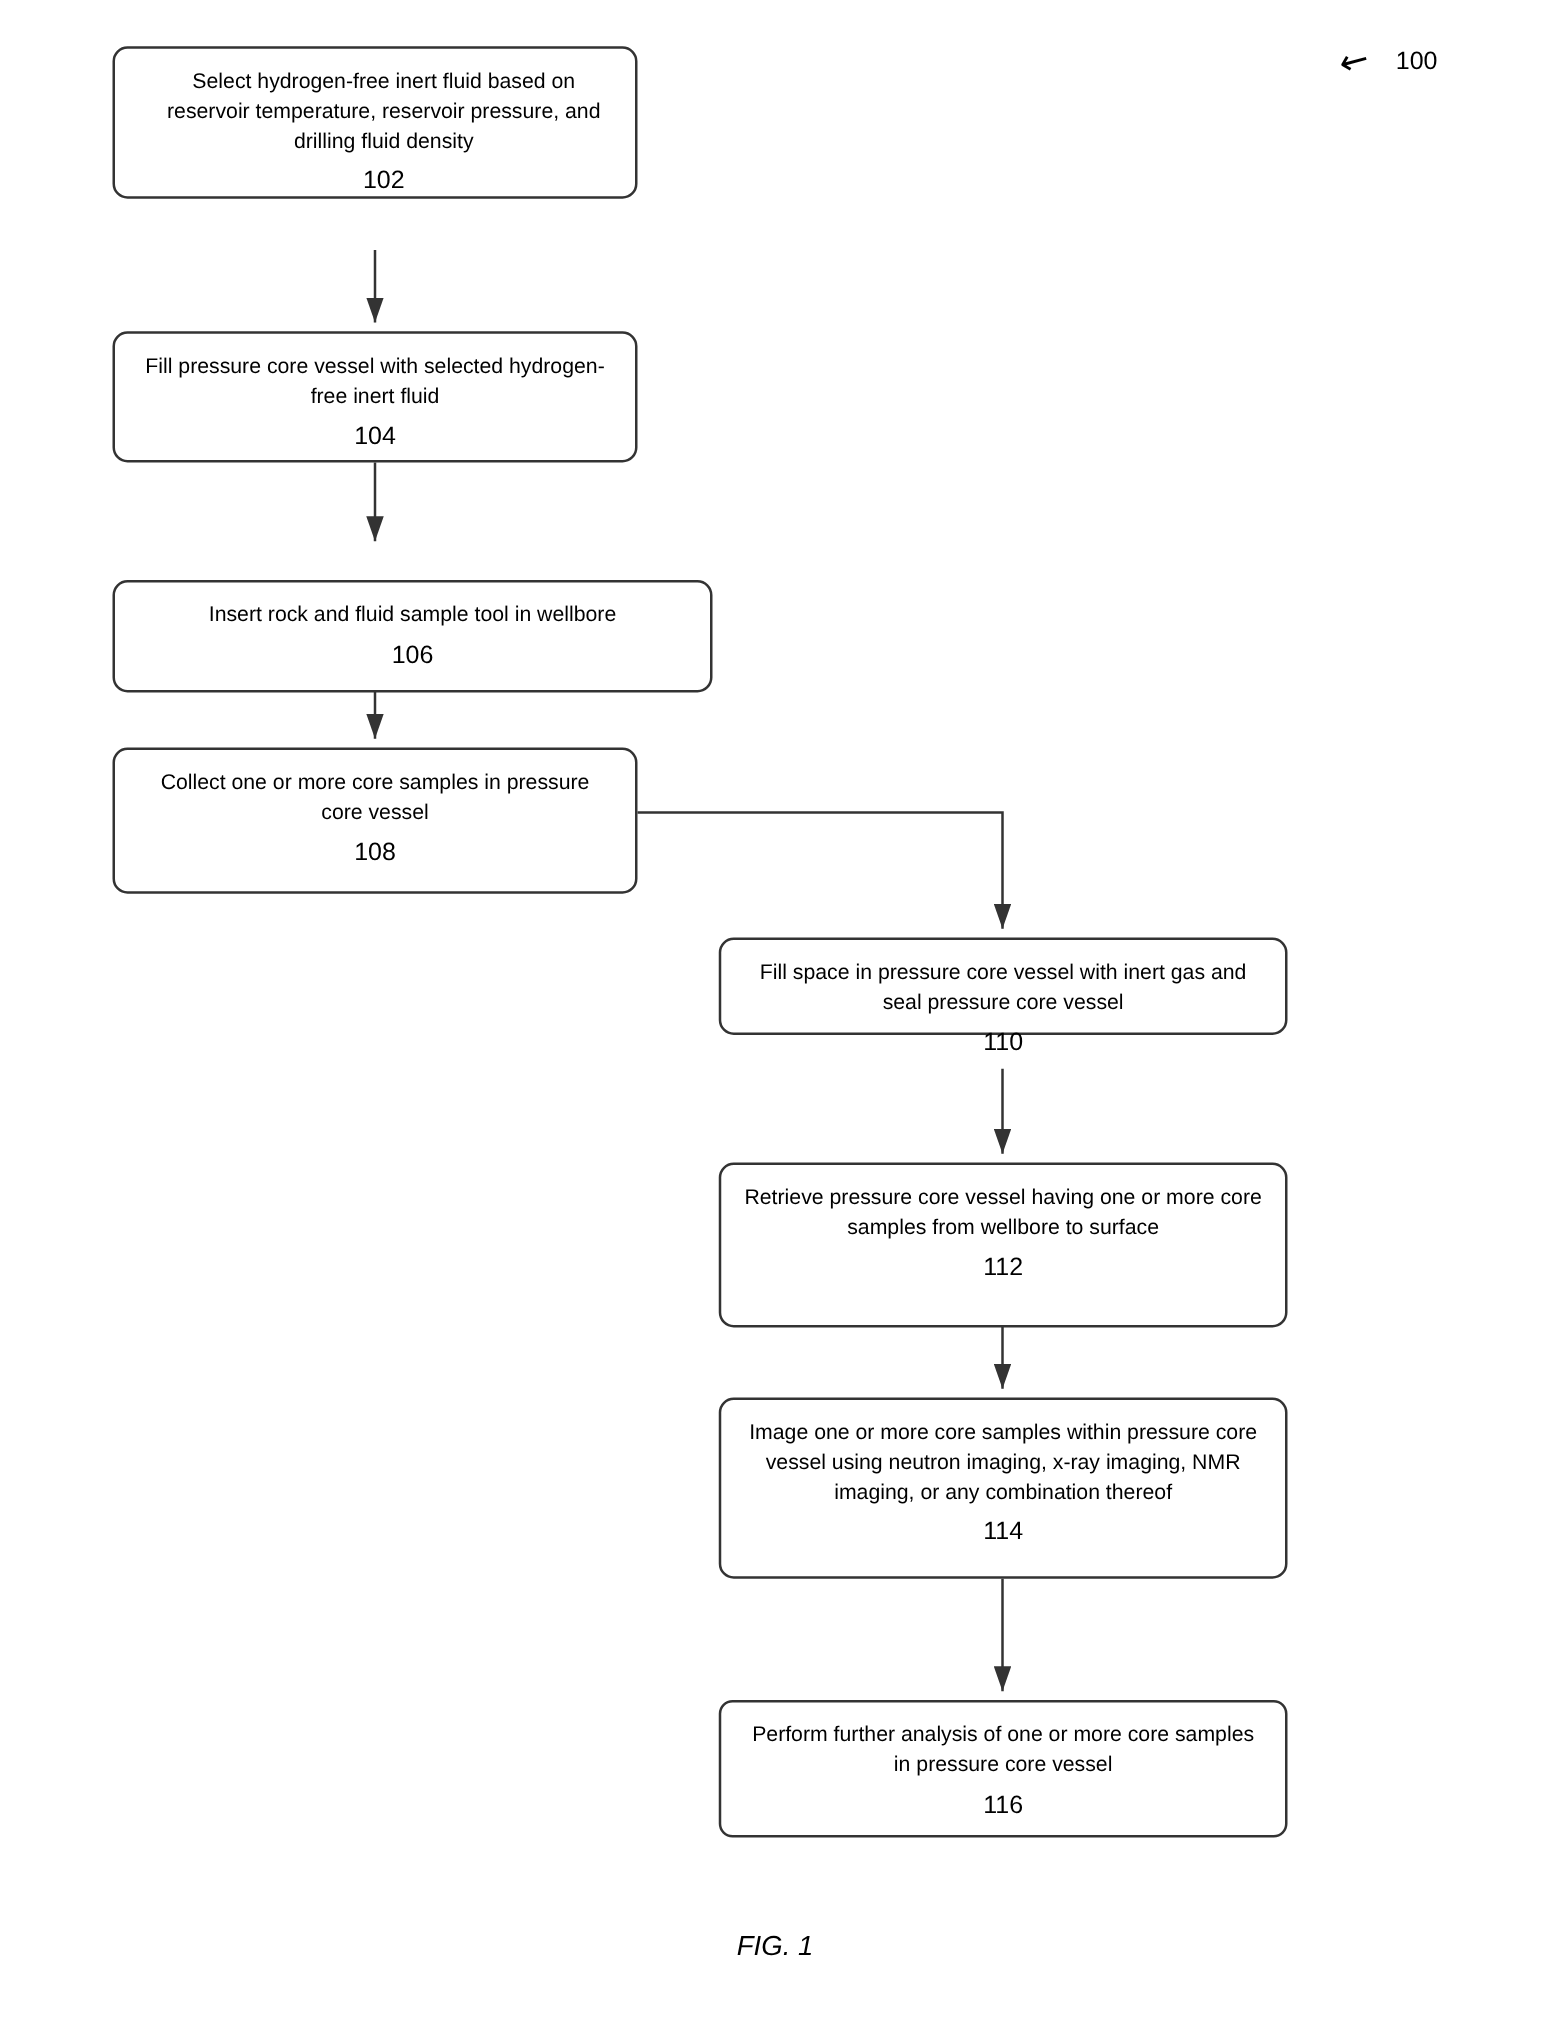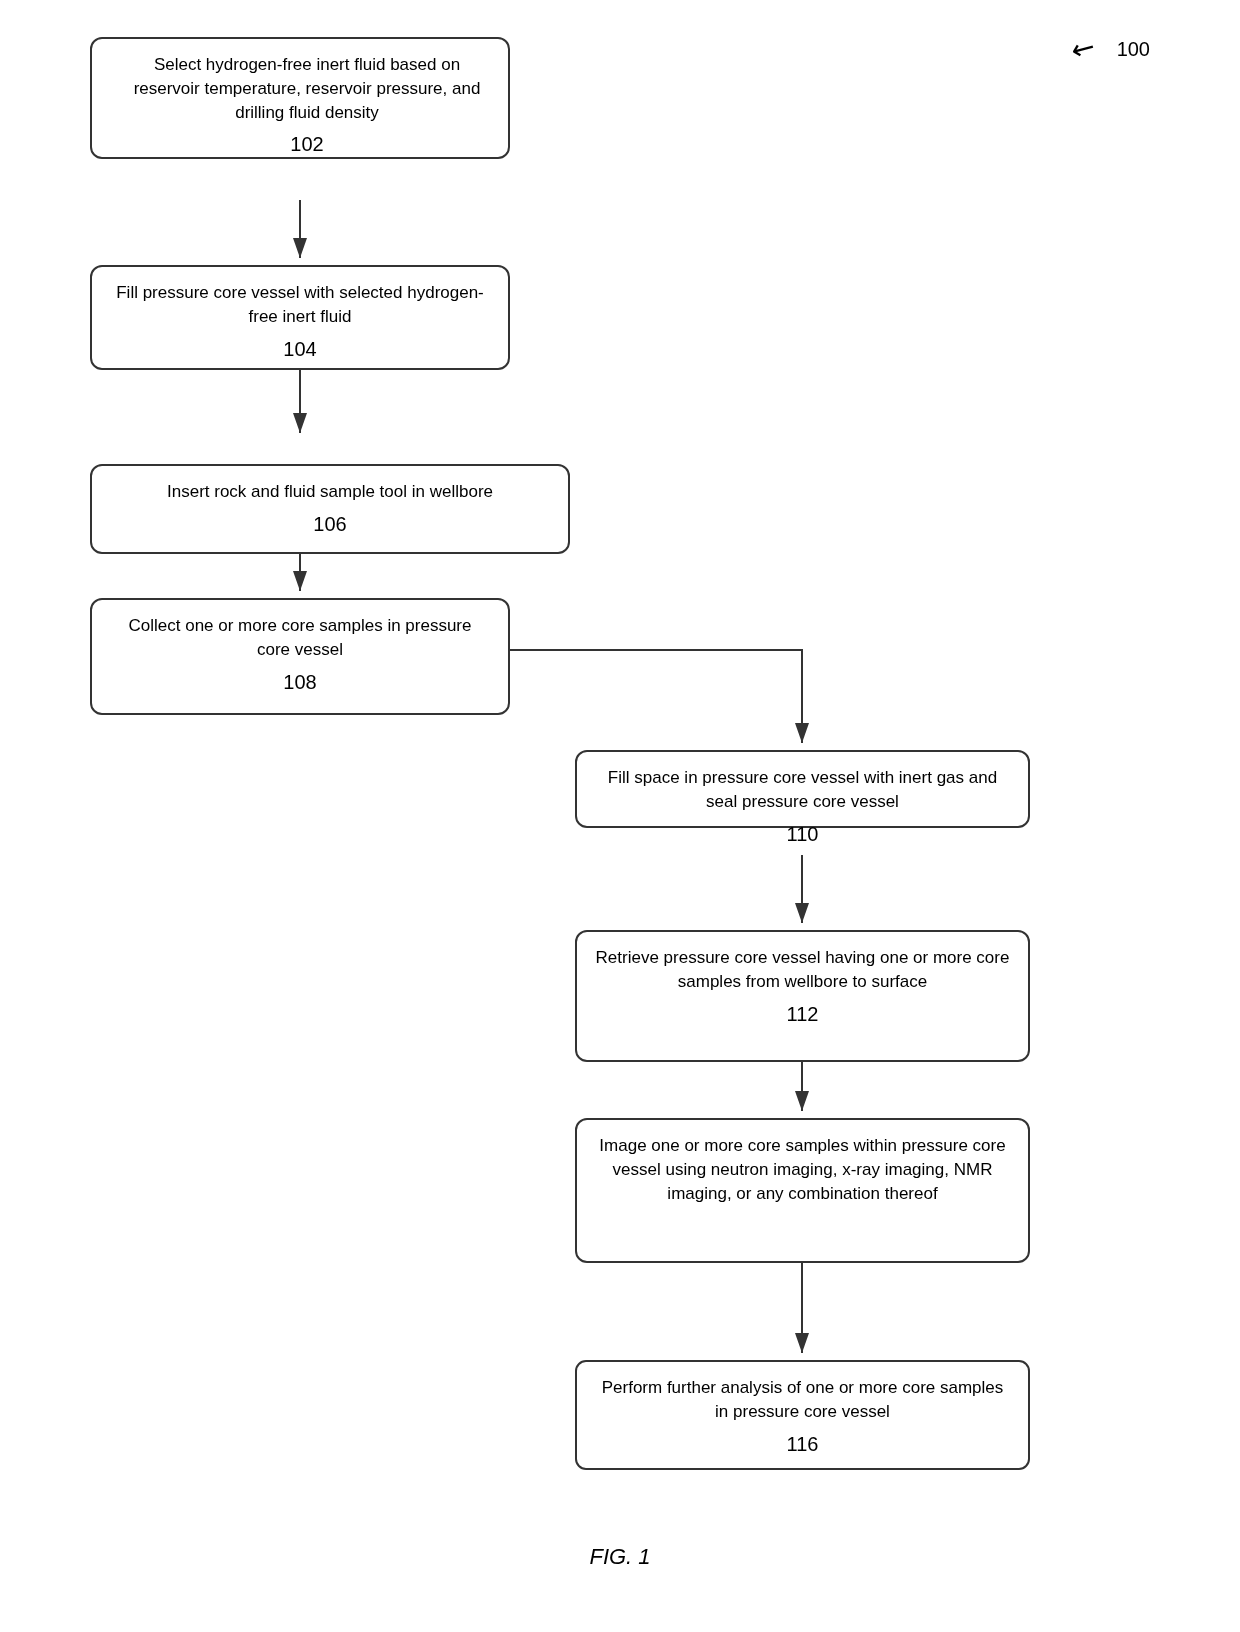--- a/index.html
+++ b/index.html
@@ -121,20 +121,21 @@
     <span class="step-num">110</span>
   </div>
 
   <div class="flow-box" style="left:575px;top:930px;width:455px;height:132px;">
     <span>Retrieve  pressure core vessel having one or more core samples from wellbore to surface</span>
     <span class="step-num">112</span>
   </div>
 
   <div class="flow-box" style="left:575px;top:1118px;width:455px;height:145px;">
     <span>Image one or more core samples within pressure core vessel using neutron imaging, x-ray imaging, NMR imaging, or any combination thereof</span>
+    <span class="step-num">114</span>
   </div>
 
   <div class="flow-box" style="left:575px;top:1360px;width:455px;height:110px;border-radius:11px;">
     <span>Perform further analysis of one or more core samples in pressure core vessel</span>
     <span class="step-num">116</span>
   </div>
 
   <div class="fig-label">FIG. 1</div>
 
 </div>

